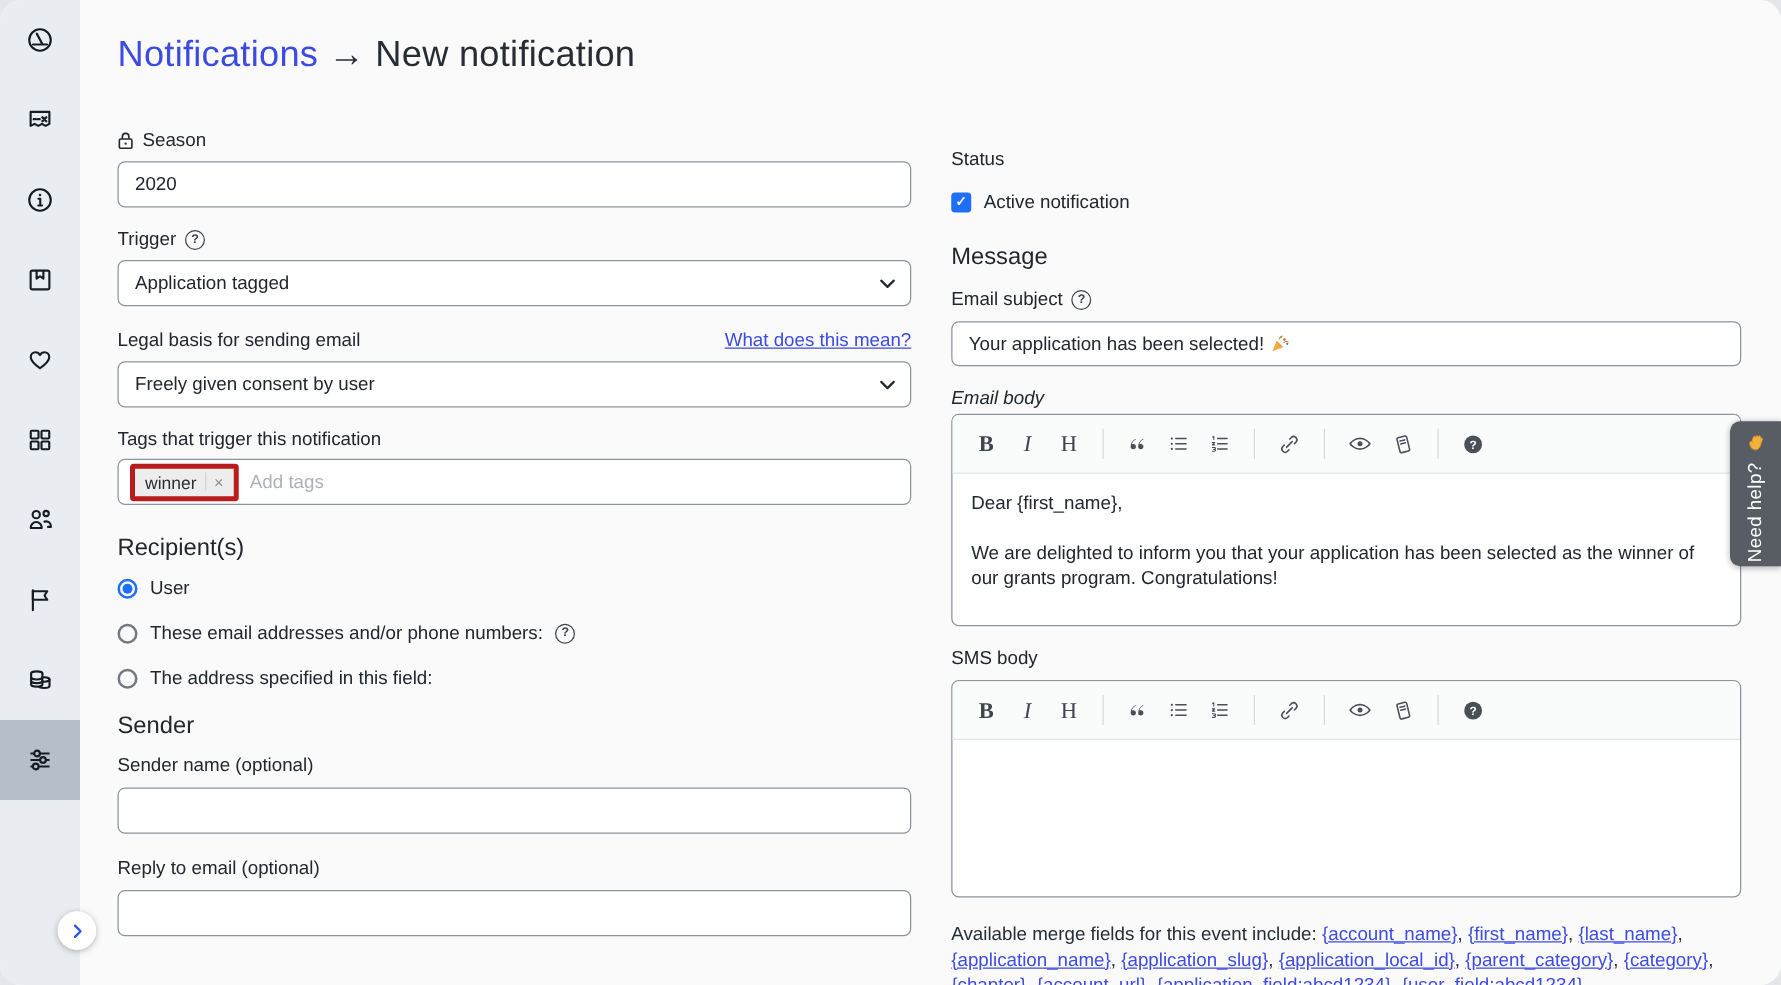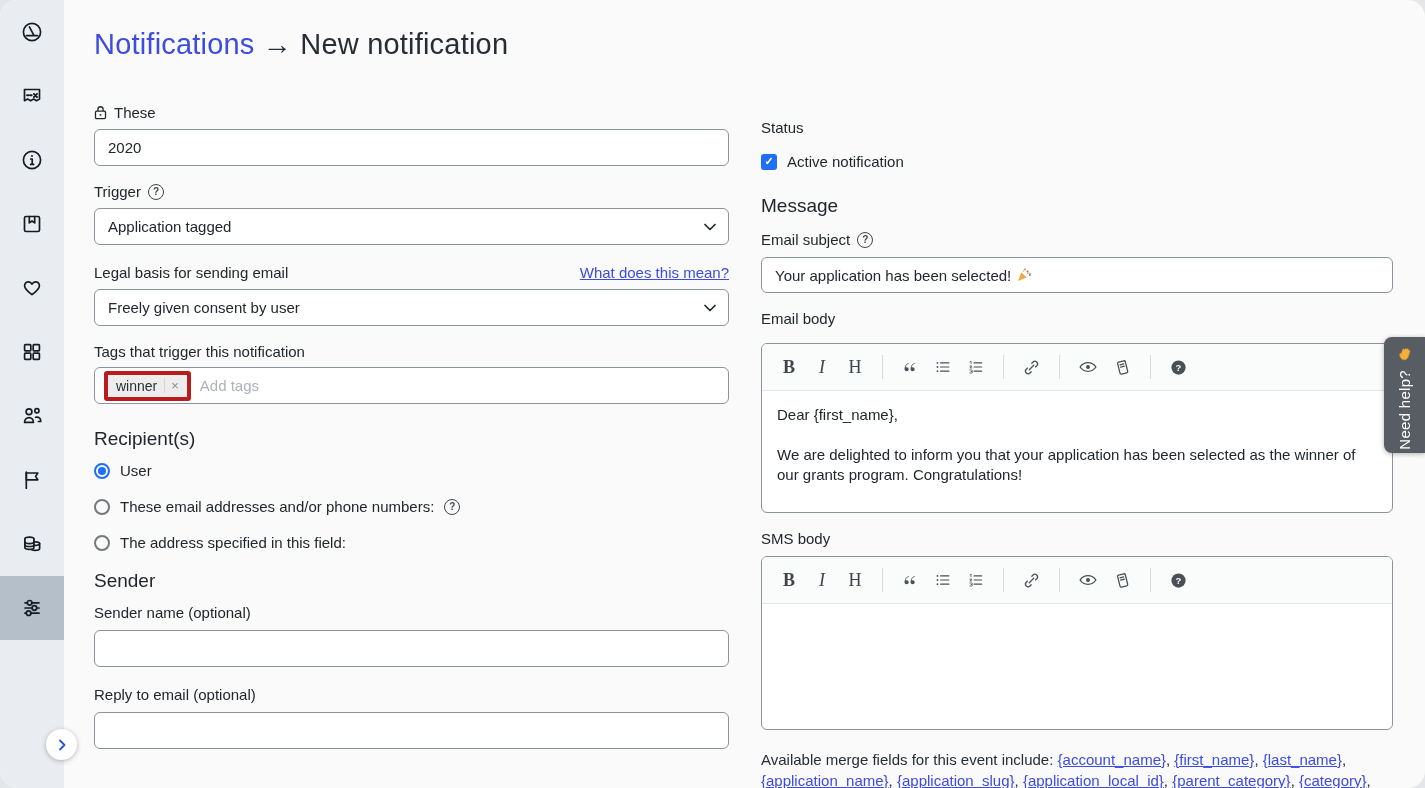--- a/index.html
+++ b/index.html
@@ -173,21 +173,21 @@
   </h1>
 
   <div class="col-left">
 
     <div class="field-label">
       <svg width="13" height="15" viewBox="0 0 14 16">
           <rect x="1.6" y="6.6" width="10.8" height="8" rx="1.2" stroke="#22272e" stroke-width="1.4" fill="none"></rect>
           <path d="M4.2 6.4V4.6a2.8 2.8 0 0 1 5.6 0v1.8" stroke="#22272e" stroke-width="1.4" fill="none"></path>
           <circle cx="7" cy="10.6" r="1" fill="#22272e"></circle>
         </svg>
-      <span>These</span>
+      <span>Season</span>
     </div>
     <input class="text-input mb17" value="2020" style="">
 
     <div class="field-label">
       <span>Trigger</span>
       <span class="help-circle"></span>
     </div>
     <div class="select mb19">
       <span>Application tagged</span>
       <svg class="chev" width="12" height="8" viewBox="0 0 12 8">
@@ -256,21 +256,21 @@
       <svg width="16" height="16" viewBox="0 0 16 16">
           <path d="M2 14L5.2 5.8 10.2 10.8Z" fill="#f2a93d"></path>
           <path d="M5.2 5.8L10.2 10.8" stroke="#d98a1f" stroke-width=".8"></path>
           <circle cx="11.5" cy="4.5" r="1" fill="#e5533c"></circle>
           <circle cx="13.8" cy="8" r=".9" fill="#3c7de0"></circle>
           <circle cx="9" cy="2.5" r=".8" fill="#46b05a"></circle>
           <path d="M10.8 7.2c1.2-1.2 2.8-1.4 4-.6M7.4 4.6c.2-1.5 1.2-2.6 2.6-2.8" stroke="#c9952b" stroke-width=".9" fill="none"></path>
         </svg>
     </div>
 
-    <div class="field-label mb8" style="margin-bottom:16px;">Email body</div>
+    <div class="field-label mb8" style="margin-bottom:4px;font-style:italic;">Email body</div>
     <div class="editor mb17">
       <div>
   <div class="toolbar">
     <span class="tb-btn serif b">B</span>
     <span class="tb-btn serif i">I</span>
     <span class="tb-btn serif">H</span>
     <span class="tb-sep"></span>
     <span class="tb-btn">
       <svg width="18" height="18" viewBox="0 0 24 24">
                 <path fill="#4a5057" stroke="none" d="M10.6 7.2C7.8 8.6 6.3 10.4 6.1 12.5c.4-.2.9-.3 1.4-.3a2.8 2.8 0 1 1-2.8 2.8c0-3.6 1.7-6.3 4.8-8.2Zm8 0c-2.8 1.4-4.3 3.2-4.5 5.3.4-.2.9-.3 1.4-.3a2.8 2.8 0 1 1-2.8 2.8c0-3.6 1.7-6.3 4.8-8.2Z"></path>

